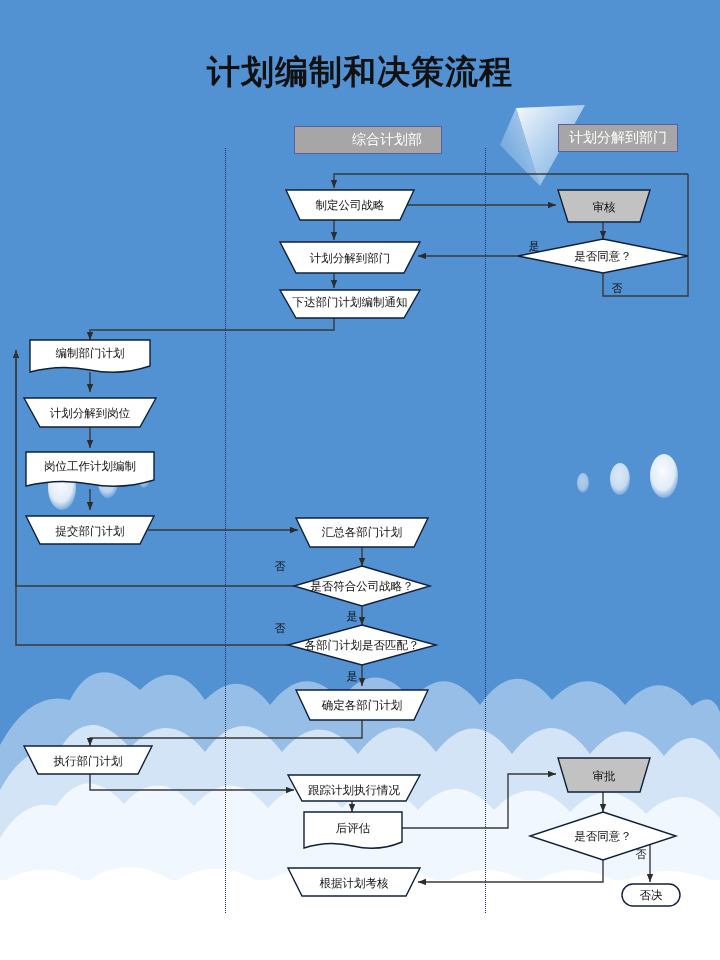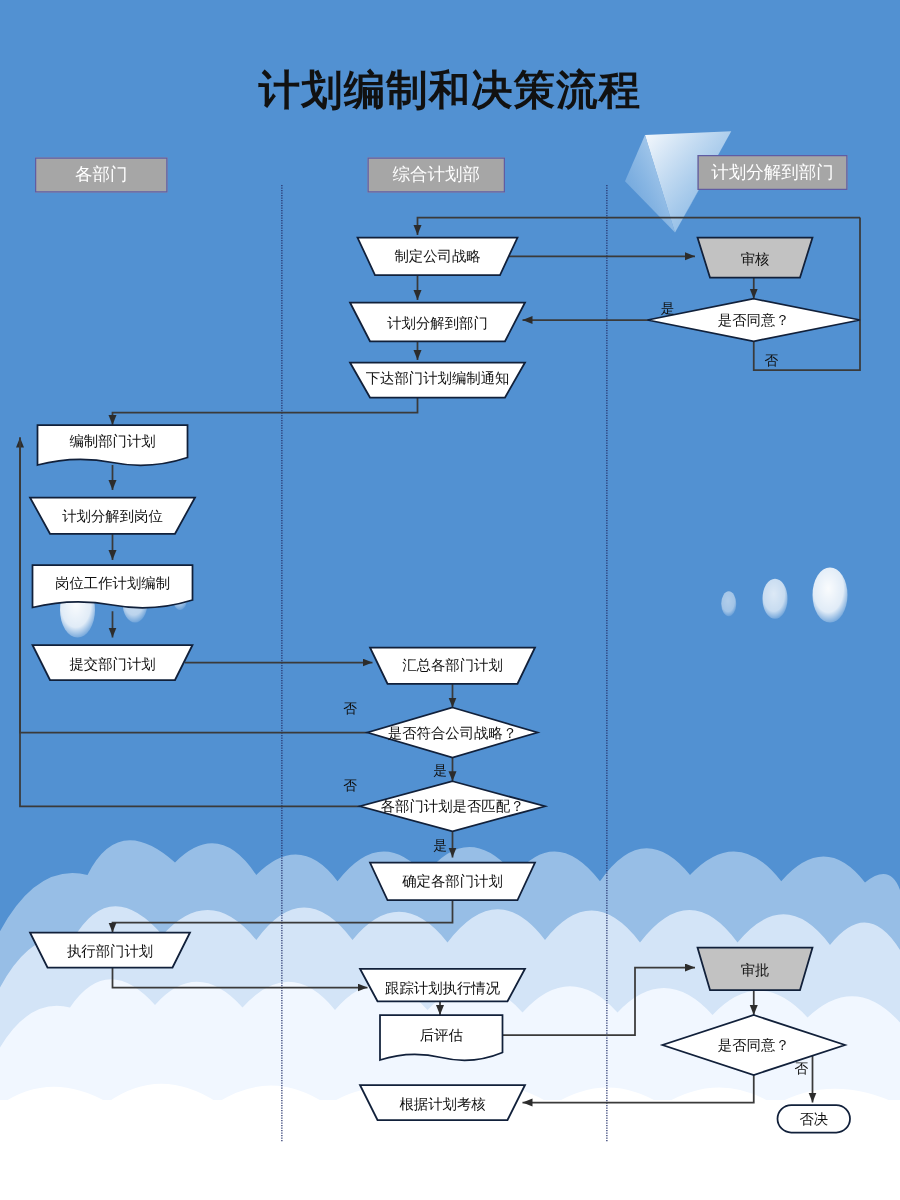--- a/index.html
+++ b/index.html
@@ -103,22 +103,21 @@
                  Q608,772 646,814 Q684,778 720,818 L720,960 L0,960 Z" fill="#f2f8ff" opacity=".95"></path>
       </g>
       <rect x="0" y="880" width="720" height="80" fill="#ffffff"></rect>
       <path d="M0,884 Q40,856 86,882 Q128,852 174,882 Q218,854 262,884 Q306,856 350,884
                Q396,854 442,884 Q486,856 530,884 Q576,856 620,884 Q666,858 720,884 L720,960 L0,960 Z" fill="#ffffff"></path>
     </svg>
   </div>
 
   <div class="title">计划编制和决策流程</div>
 
-  <div class="lane-head" style="left:28px;top:126px;width:104px;">各部门</div>
-  <div class="lane-head" style="left:294px;top:126px;width:108px;">综合计划部</div>
+  <div class="lane-head" style="left:294px;top:126px;width:108px;padding-left:38px;">综合计划部</div>
   <div class="lane-head" style="left:558px;top:124px;width:118px;">计划分解到部门</div>
 
   <div class="lane-div" style="left:225px;top:148px;height:765px;"></div>
   <div class="lane-div" style="left:485px;top:148px;height:765px;"></div>
 
   <svg id="flow" viewBox="0 0 720 960" xmlns="http://www.w3.org/2000/svg">
     <defs>
       <marker id="ah" markerWidth="9" markerHeight="9" refX="8" refY="3.2" orient="auto" markerUnits="userSpaceOnUse">
         <path d="M0,0 L8,3.2 L0,6.4 z" fill="#2c2c2c"></path>
       </marker>

